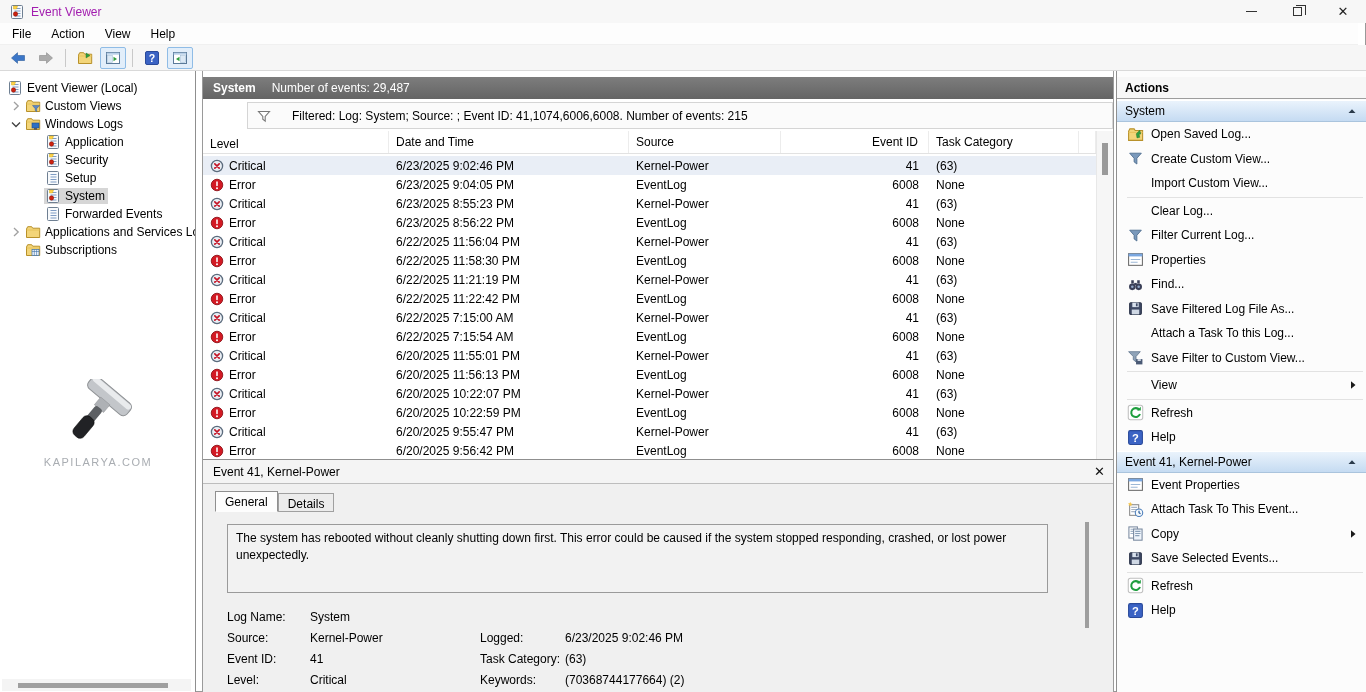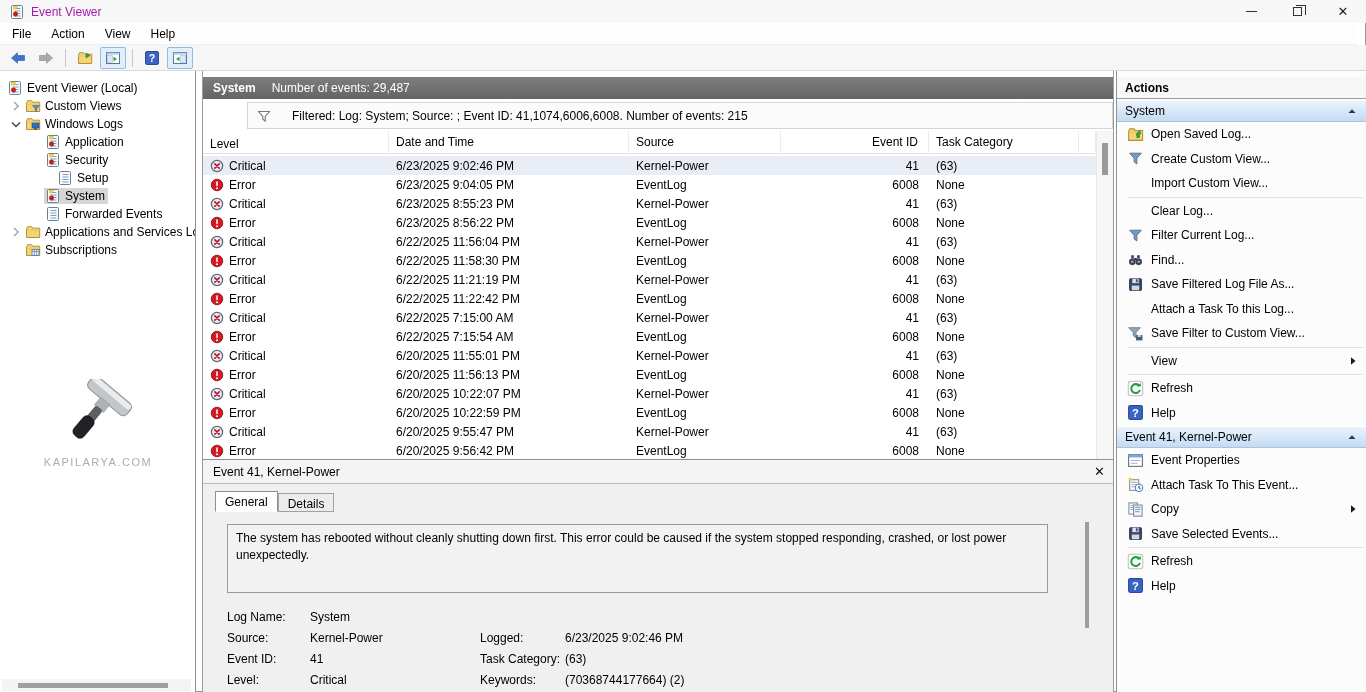--- a/index.html
+++ b/index.html
@@ -275,21 +275,21 @@
             <svg viewBox="0 0 16 16" xmlns="http://www.w3.org/2000/svg">
               <rect x="2.5" y="1.5" width="11" height="13" rx="1" fill="#f8fafc" stroke="#6e7f92"></rect>
               <path d="M5.5 4.5h6M5.5 7h6M5.5 9.5h6M5.5 12h6" stroke="#7f9cc4" stroke-width="1" fill="none"></path>
               <path d="M4.5 2h4l-1 3h-3z" fill="#ffd24d" stroke="#c8a300" stroke-width=".4"></path>
               <circle cx="6.5" cy="10" r="2.2" fill="#cc2211" stroke="#881100" stroke-width=".5"></circle>
             </svg>
           </span>
           <span class="tlabel">Security</span>
         </span>
       </div>
-      <div class="tree-row" style="padding-left: 56px;">
+      <div class="tree-row" style="padding-left: 44px;">
         <span class="tree-inner">
           <span class="ticon">
             <svg viewBox="0 0 16 16" xmlns="http://www.w3.org/2000/svg">
               <rect x="2.5" y="1.5" width="11" height="13" rx="1" fill="#f8fafc" stroke="#6e7f92"></rect>
               <path d="M5.5 4.5h6M5.5 7h6M5.5 9.5h6M5.5 12h6" stroke="#7f9cc4" stroke-width="1" fill="none"></path>
             </svg>
           </span>
           <span class="tlabel">Setup</span>
         </span>
       </div>
@@ -736,20 +736,30 @@
         <span class="aicon">
           <svg viewBox="0 0 16 16" xmlns="http://www.w3.org/2000/svg">
             <path d="M2.5 3h11l-4.2 4.8v5.4l-2.6-2V7.8z" fill="#7a99bb" stroke="#4a6a8c" stroke-width=".8"></path>
           </svg>
         </span>
         <span class="alabel">Filter Current Log...</span>
       </div>
       <div class="action-item">
         <span class="aicon">
           <svg viewBox="0 0 16 16" xmlns="http://www.w3.org/2000/svg">
+            <rect x="1.5" y="2.5" width="13" height="11" fill="#fff" stroke="#6b6b6b"></rect>
+            <rect x="1.5" y="2.5" width="13" height="2.6" fill="#7aa7e0"></rect>
+            <path d="M3.5 8h9M3.5 10.5h6.5" stroke="#9db8d6" fill="none"></path>
+          </svg>
+        </span>
+        <span class="alabel">Properties</span>
+      </div>
+      <div class="action-item">
+        <span class="aicon">
+          <svg viewBox="0 0 16 16" xmlns="http://www.w3.org/2000/svg">
             <path d="M4 4h2.4v3H4zM9.6 4H12v3H9.6z" fill="#3a3f57"></path>
             <circle cx="5" cy="10.2" r="3.1" fill="#3a3f57"></circle>
             <circle cx="11" cy="10.2" r="3.1" fill="#3a3f57"></circle>
             <circle cx="5" cy="10.2" r="1.2" fill="#94aacb"></circle>
             <circle cx="11" cy="10.2" r="1.2" fill="#94aacb"></circle>
             <path d="M6.8 6.5h2.4v2H6.8z" fill="#3a3f57"></path>
           </svg>
         </span>
         <span class="alabel">Find...</span>
       </div>

